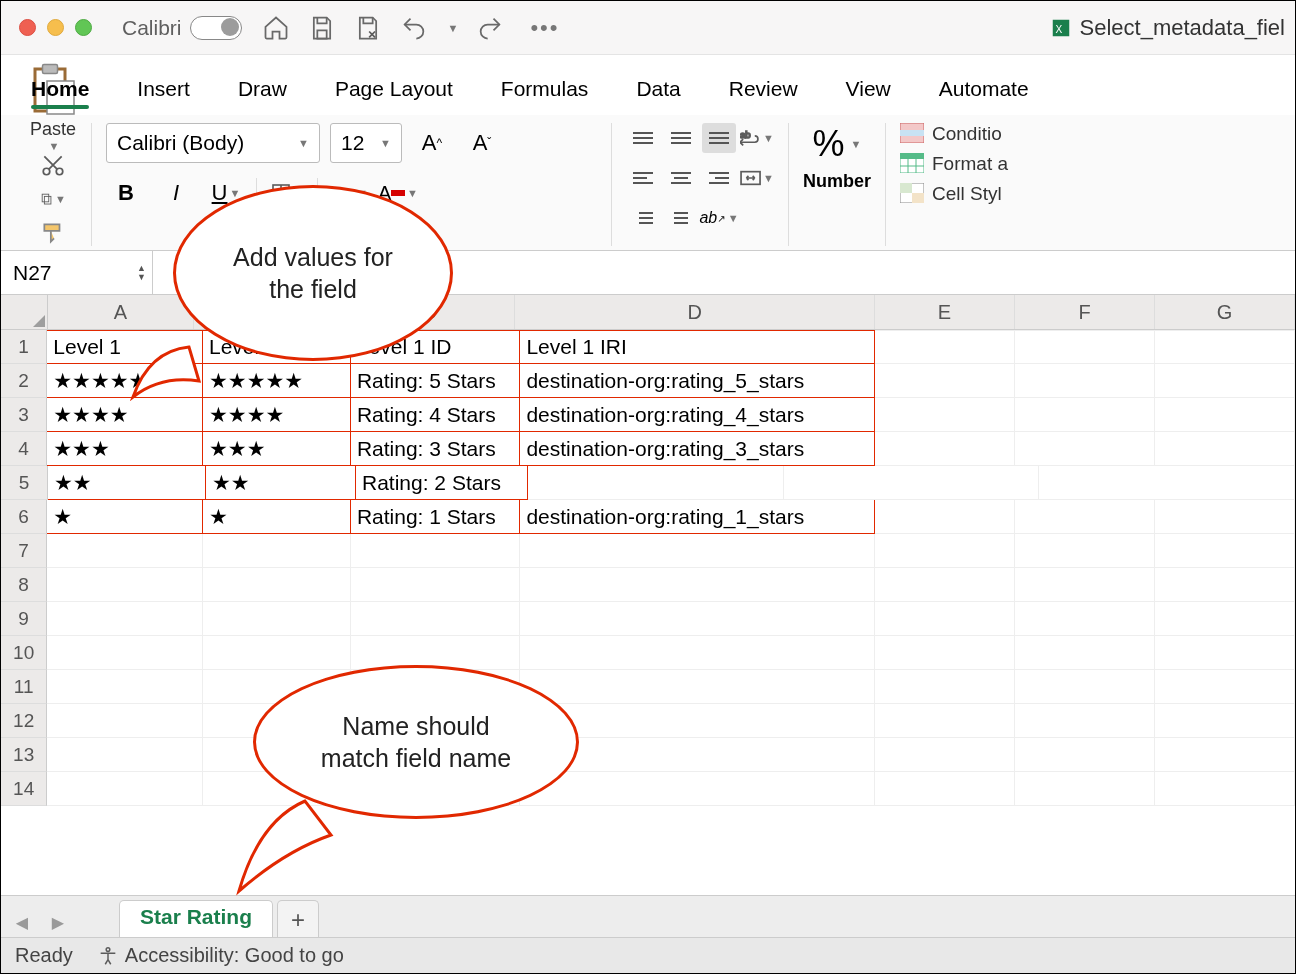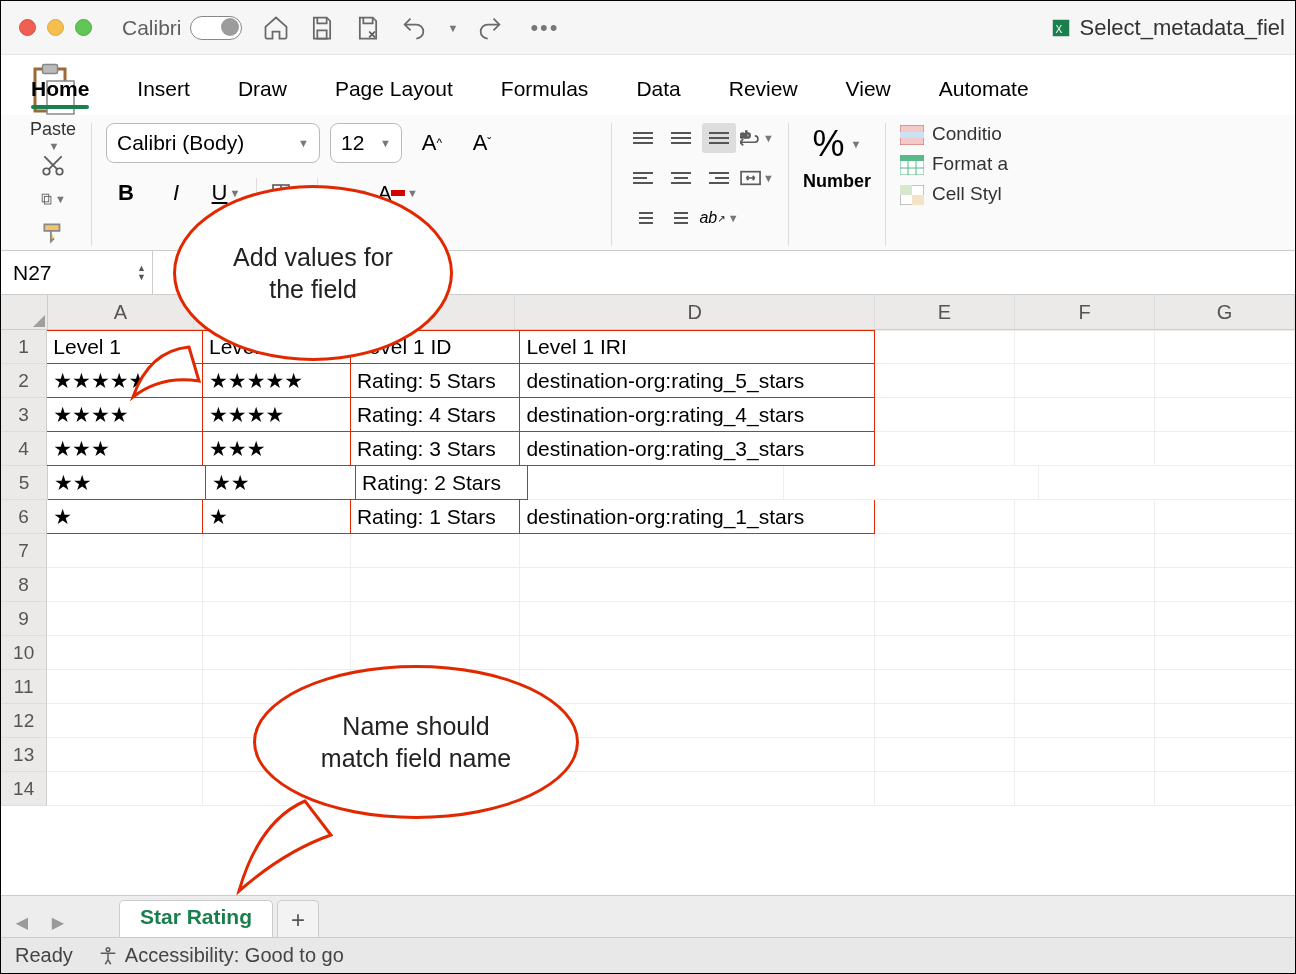--- a/index.html
+++ b/index.html
@@ -65,41 +65,41 @@
   .paste-grp { display:flex; gap:0;justify-content:flex-end;}
   .paste-main { display:flex; flex-direction:column; align-items:center; gap:0px;}
   .paste-icon { width:48px; height:54px; }
   .paste-label { font-size:18px; color:#333; margin-top:2px;}
   .mini-icons { display:flex; flex-direction:column; gap:8px; align-items:center; justify-content:center;}
   .mini-icons .ic { width:26px; height:26px; display:flex; align-items:center;}
   .dropdown-caret { font-size:11px; color:#777; margin-left:2px;}
 
   .font-grp { display:flex; flex-direction:column; gap:10px; padding:0 14px; border-right:1px solid #ddd; width: 520px;}
   .row { display:flex; align-items:center; gap:10px;}
-  .font-select { display:flex; align-items:center; border:1px solid #bbb; background:#fff; height:40px; padding:0 10px; font-size:21px; border-radius:8px;}
+  .font-select { display:flex; align-items:center; border:1px solid #bbb; background:#fff; height:40px; padding:0 10px; font-size:21px; border-radius:3px;}
   .font-name { width: 214px;}
   .size-sel { width: 72px;}
   .fs-btn { width:40px; height:40px; display:flex; align-items:center; justify-content:center; font-size:22px;}
   .style-row .btn { width:40px; height:40px; display:flex; align-items:center; justify-content:center; font-size:22px;}
   .fill-swatch { width:22px; height:6px; background:#ffe600; display:inline-block;}
   .txt-swatch { width:22px; height:6px; background:#d50000; display:inline-block;}
 
   .align-grp { display:flex; flex-direction:column; gap:10px; padding:0 14px; border-right:1px solid #ddd;}
   .al-row { display:flex; gap:4px; align-items:center;}
   .al-btn { width:34px; height:30px; display:flex; align-items:center; justify-content:center;}
   .al-btn.sel { background:#ddd; border-radius:3px;}
   .lines { display:flex; flex-direction:column; gap:3px;}
   .lines span { width:20px; height:2px; background:#555; display:block;}
 
   .num-grp { display:flex; flex-direction:column; align-items:center; padding:0 14px; border-right:1px solid #ddd; justify-content:flex-start; gap:6px;}
   .pct-icon { font-size:36px; font-weight:300;}
   .num-label { font-size:18px;font-weight:bold;}
 
   .cond-grp { padding:0 8px 0 14px; display:flex; flex-direction:column; gap:8px; font-size:19px; color:#333;}
-  .cond-row { display:flex; align-items:flex-end; gap:8px;}
+  .cond-row { display:flex; align-items:flex-start; gap:8px;}
 
   
   .namebar { display:flex; height:44px; border-bottom:1px solid #ccc; background:#fff; align-items:center;}
   .namebox { width:152px; border-right:1px solid #ccc; display:flex; align-items:center; height:100%; padding-left:12px; font-size:21px;}
   .spin { margin-left:auto; margin-right:6px; display:flex; flex-direction:column;}
   .spin span { font-size:9px; line-height:9px; color:#555;}
   .formula-area { flex:1 1 auto;}
 
   
   .grid-wrap { position:relative;}

